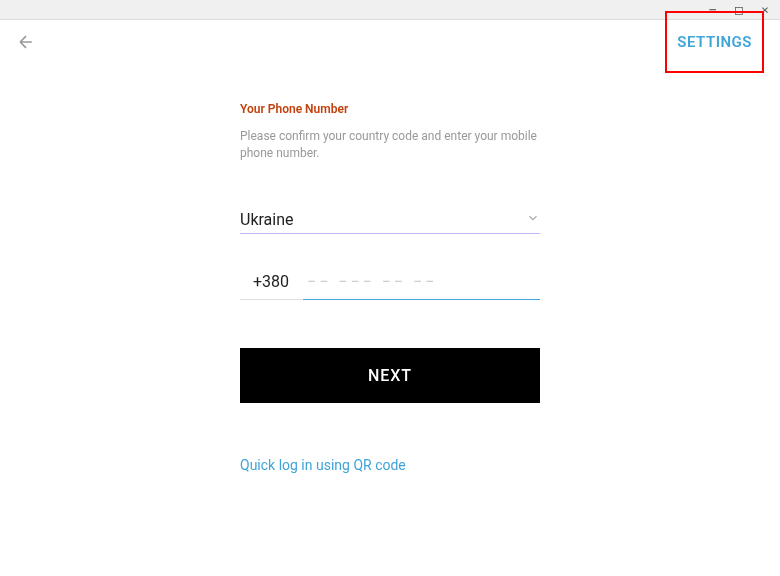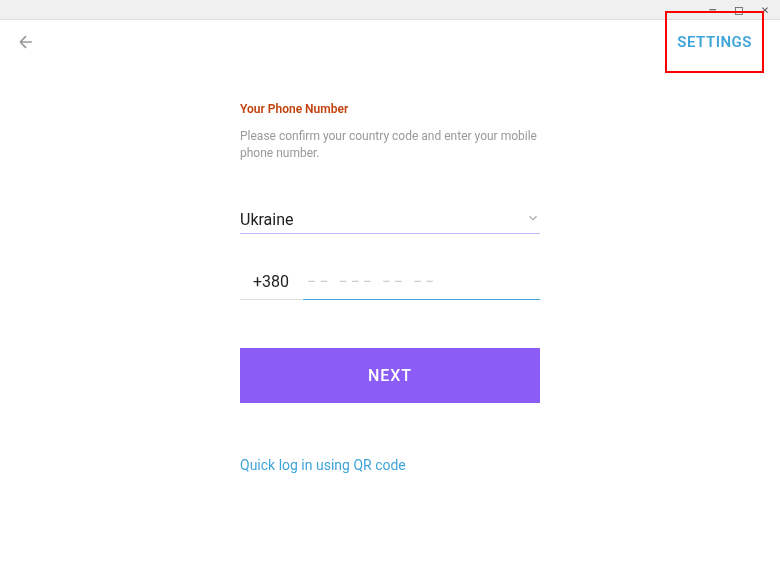--- a/index.html
+++ b/index.html
@@ -126,21 +126,21 @@
       outline: none;
       letter-spacing: 2px;
       font-family: inherit;
     }
     .phone-input::placeholder {
       color: #ccc;
       letter-spacing: 3px;
     }
     .next-button {
       width: 100%;
-      background: #8b5cf6;
+      background: #000000;
       color: #fff;
       border: none;
       padding: 18px 0;
       font-size: 16px;
       font-weight: 500;
       letter-spacing: 1px;
       cursor: pointer;
       font-family: inherit;
     }
     .qr-link {

